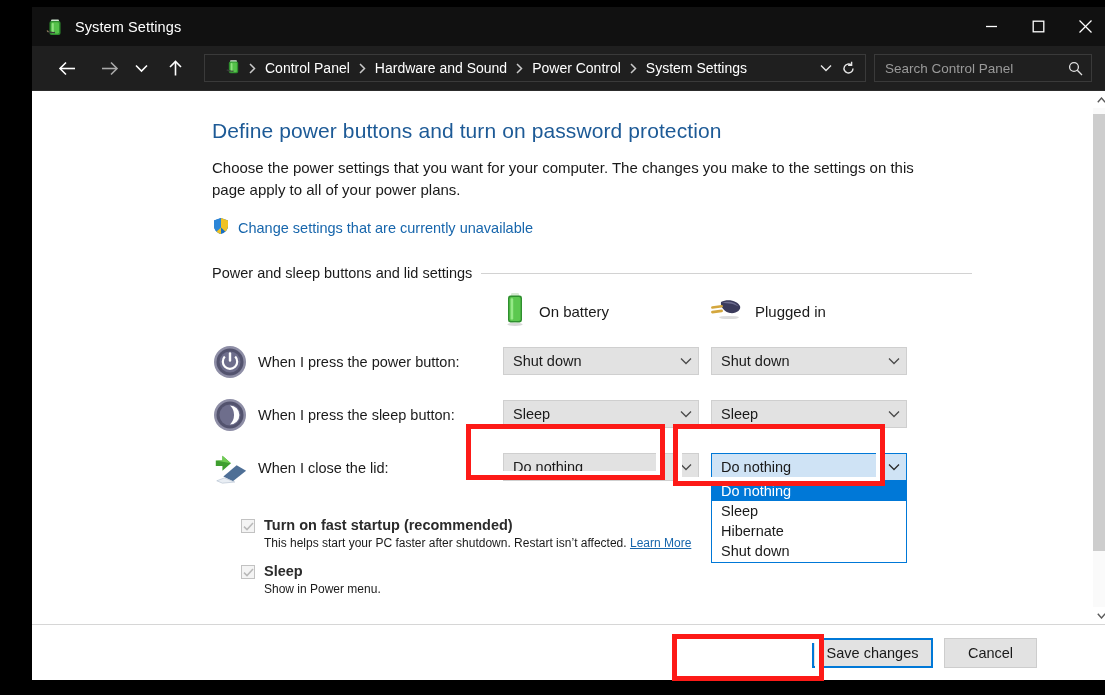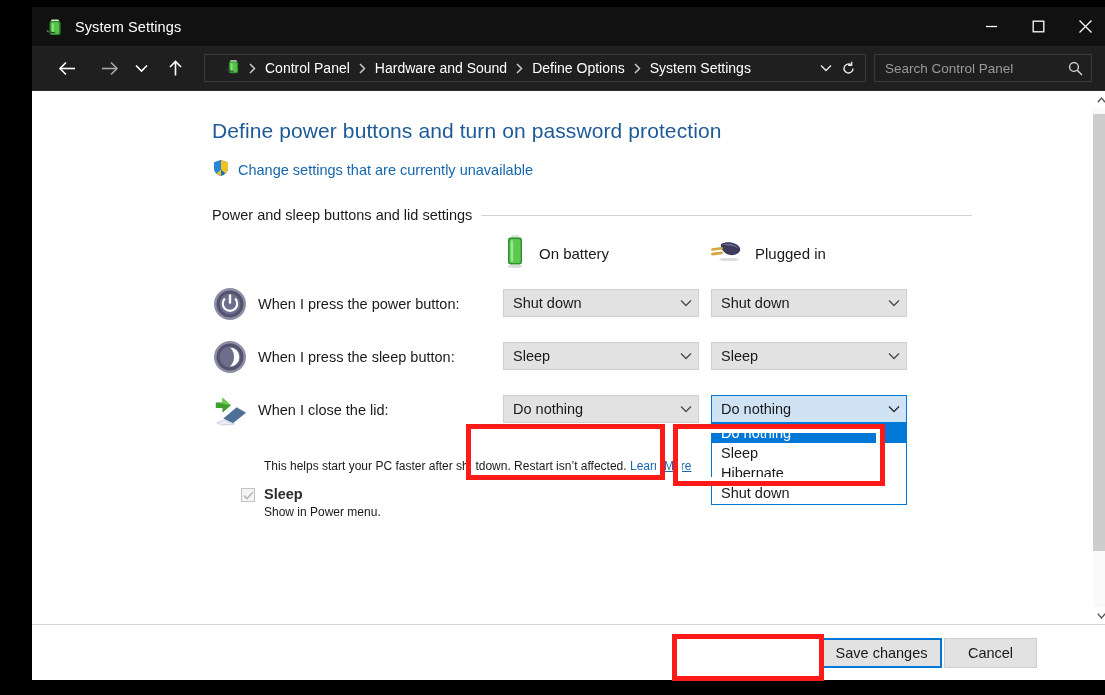--- a/index.html
+++ b/index.html
@@ -339,21 +339,21 @@
     font-size: 14.5px;
     color: #1a1a1a;
     display: flex; align-items: center; justify-content: center;
     padding: 0 12px;
   }
   .btn.primary {
     border: 2px solid #0078d7;
     background: #e2e2e2;
     min-width: 121px;
   }
-  .btn.cancel { margin-left: 2px; min-width: 93px; }
+  .btn.cancel { margin-left: 11px; min-width: 93px; }
 
   
   .annot {
     position: absolute;
     border: 5px solid #fd1a17;
     background: transparent;
     z-index: 60;
     pointer-events: none;
   }
   .annot.white-pad { box-shadow: inset 0 0 0 4px #ffffff; }
@@ -441,21 +441,21 @@
           <svg width="7" height="11" viewBox="0 0 7 11">
               <polyline points="1,1 5.5,5.5 1,10" fill="none" stroke="#c9c9c9" stroke-width="1.5"></polyline>
             </svg>
         </span>
         <span class="crumb">Hardware and Sound</span>
         <span class="crumb-sep">
           <svg width="7" height="11" viewBox="0 0 7 11">
               <polyline points="1,1 5.5,5.5 1,10" fill="none" stroke="#c9c9c9" stroke-width="1.5"></polyline>
             </svg>
         </span>
-        <span class="crumb">Define Options</span>
+        <span class="crumb">Power Control</span>
         <span class="crumb-sep">
           <svg width="7" height="11" viewBox="0 0 7 11">
               <polyline points="1,1 5.5,5.5 1,10" fill="none" stroke="#c9c9c9" stroke-width="1.5"></polyline>
             </svg>
         </span>
         <span class="crumb">System Settings</span>
         <span class="crumb-spacer"></span>
         <span class="crumb-caret">
           <svg width="12" height="8" viewBox="0 0 12 8">
               <polyline points="1,1.5 6,6.5 11,1.5" fill="none" stroke="#e6e6e6" stroke-width="1.4"></polyline>
@@ -478,20 +478,21 @@
             </svg>
         </span>
       </div>
     </div>
 
     <div class="content-wrap">
       <div class="content">
         <div class="page">
 
           <h1 class="page-title">Define power buttons and turn on password protection</h1>
+          <p class="page-desc">Choose the power settings that you want for your computer. The changes you make to the settings on this page apply to all of your power plans.</p>
 
           <div class="uac-link">
             <span>
               <svg class="shield-icon" viewBox="0 0 18 18">
                 <path d="M9 1 L16 3.4 V9 C16 13 12.6 16 9 17 C5.4 16 2 13 2 9 V3.4 Z" fill="#1b6fc0"></path>
                 <path d="M9 1 L2 3.4 V9 C2 13 5.4 16 9 17 Z" fill="#2b86d8"></path>
                 <path d="M9 1 L16 3.4 V9 C16 11.2 14.9 13.2 13.3 14.6 L9 10.5 Z" fill="#f0c223"></path>
                 <path d="M2 9 C2 11.2 3.1 13.2 4.7 14.6 L9 10.5 L9 17 C5.4 16 2 13 2 9 Z" fill="#f0c223"></path>
               </svg>
             </span>
@@ -622,20 +623,28 @@
                 <div class="dd-item sel">Do nothing</div>
                 <div class="dd-item">Sleep</div>
                 <div class="dd-item">Hibernate</div>
                 <div class="dd-item">Shut down</div>
               </div>
             </div>
           </div>
 
           <div class="shutdown-block">
 
+            <div class="chk-row">
+              <span class="checkbox">
+                <svg width="11" height="9" viewBox="0 0 11 9">
+                    <polyline points="1,4.6 4,7.6 10,1" fill="none" stroke="#b9b9b9" stroke-width="1.5"></polyline>
+                  </svg>
+              </span>
+              <span class="chk-label">Turn on fast startup (recommended)</span>
+            </div>
             <div class="chk-sub">
               <span>This helps start your PC faster after shutdown. Restart isn’t affected. </span><a href="#">Learn More</a>
             </div>
 
             <div class="chk-row">
               <span class="checkbox">
                 <svg width="11" height="9" viewBox="0 0 11 9">
                     <polyline points="1,4.6 4,7.6 10,1" fill="none" stroke="#b9b9b9" stroke-width="1.5"></polyline>
                   </svg>
               </span>

